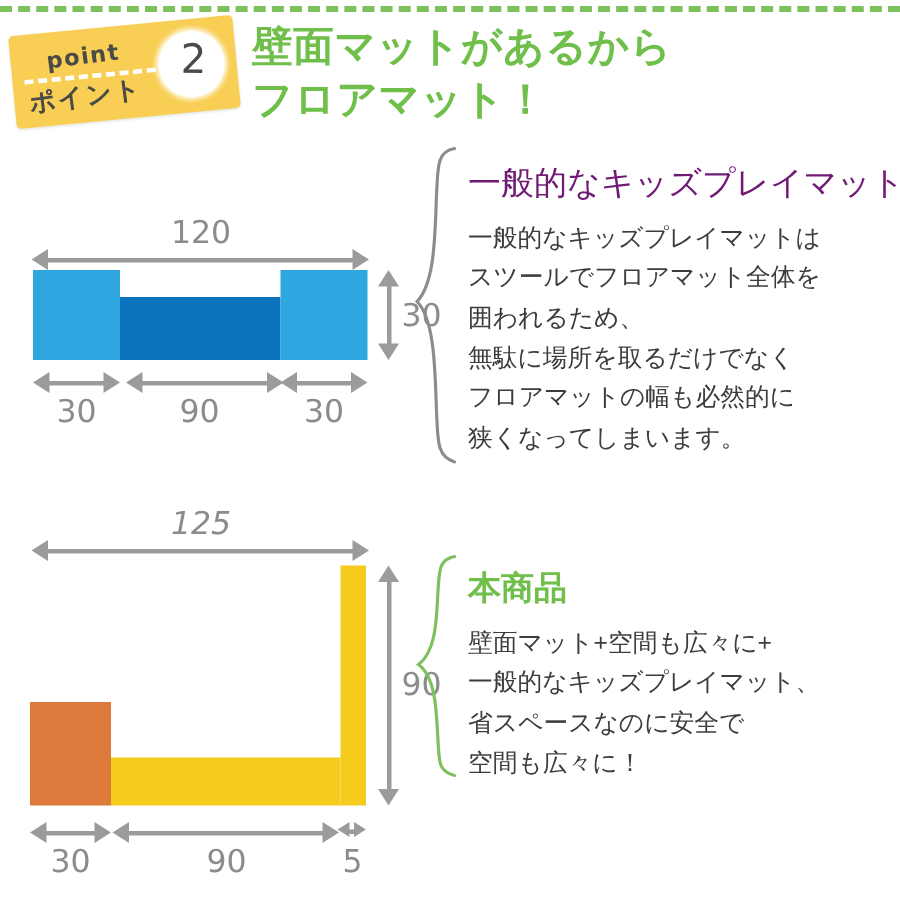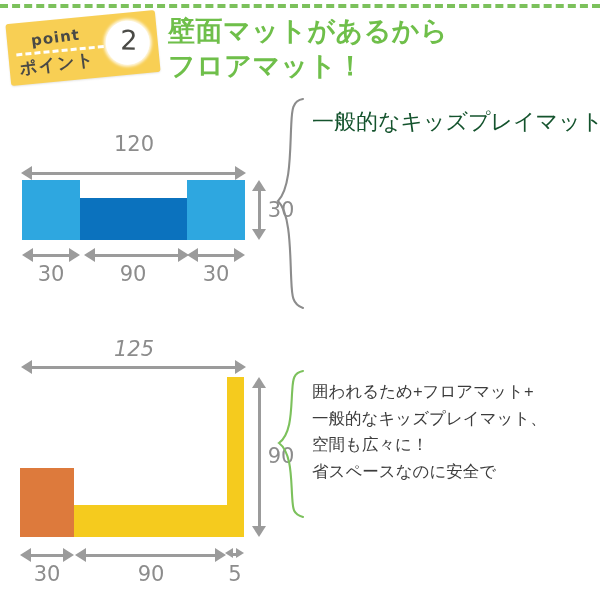--- a/index.html
+++ b/index.html
@@ -84,21 +84,21 @@
 
   
   .brace{position:absolute;}
 
   
   .callout{position:absolute;}
   .callout .c-title{
     font-size:22px;font-weight:400;line-height:1.3;
     margin-bottom:9px;white-space:nowrap;
   }
-  .callout.gray .c-title{color:#14532d;}
+  .callout.gray .c-title{color:#701a75;}
   .callout.green .c-title{color:#6fbf4a;font-weight:700;}
   .callout .c-body{
     font-size:16.5px;line-height:1.62;color:#3c3c3c;
   }
   .callout .c-body div{white-space:nowrap;}
 </style>
 </head>
 <body>
 
 <div id="stage">
@@ -115,21 +115,21 @@
     </div>
   </div>
 
   <div class="heading">
     <div>壁面マットがあるから</div>
     <div>フロアマット！</div>
   </div>
 
   <div class="diagram" style="left:0;top:135;width:290px;height:160px;">
 
-    <div class="dim-label" style="left:104px;top:132px;width:60px;text-align:center;">120</div>
+    <div class="dim-label" style="left:104px;top:143px;width:60px;text-align:center;">120</div>
     <div class="dim-line dim-h" style="left:30px;top:172px;width:208px;"></div>
     <div class="arrow arrow-l" style="left:21px;top:166px;"></div>
     <div class="arrow arrow-r" style="left:235px;top:166px;"></div>
 
     <div class="shape" style="left:22px;top:180px;width:58px;height:60px;background:#2ea7e0;"></div>
     <div class="shape" style="left:80px;top:198px;width:107px;height:42px;background:#0b72be;"></div>
     <div class="shape" style="left:187px;top:180px;width:58px;height:60px;background:#2ea7e0;"></div>
 
     <div class="arrow arrow-u" style="left:252px;top:180px;"></div>
     <div class="dim-line dim-v" style="left:257.5px;top:189px;height:42px;"></div>
@@ -151,20 +151,28 @@
     <div class="arrow arrow-r" style="left:234px;top:248px;"></div>
     <div class="dim-label" style="left:186px;top:262px;width:60px;">30</div>
   </div>
 
   <svg class="brace" style="left:272px;top:96px;" width="34" height="216" viewBox="0 0 34 216">
     <path d="M31 3 C19 5 20 16 19 34 C18 60 18 93 6 105 C18 117 18 152 19 178 C20 198 19 208 31 212" fill="none" stroke="#8c8c8c" stroke-width="2.1" stroke-linecap="round"></path>
   </svg>
 
   <div class="callout gray" style="left:312px;top:108px;width:286px;">
     <div class="c-title">一般的なキッズプレイマット</div>
+    <div class="c-body">
+      <div>一般的なキッズプレイマットは</div>
+      <div>スツールでフロアマット全体を</div>
+      <div>囲われるため、</div>
+      <div>無駄に場所を取るだけでなく</div>
+      <div>フロアマットの幅も必然的に</div>
+      <div>狭くなってしまいます。</div>
+    </div>
   </div>
 
   <div class="diagram" style="left:0;top:0;width:290px;height:600px;">
 
     <div class="dim-label" style="left:104px;top:337px;width:60px;font-style:italic;">125</div>
     <div class="dim-line dim-h" style="left:30px;top:366px;width:208px;"></div>
     <div class="arrow arrow-l" style="left:21px;top:360px;"></div>
     <div class="arrow arrow-r" style="left:235px;top:360px;"></div>
 
     <div class="shape" style="left:227px;top:377px;width:17px;height:160px;background:#f5cb1e;"></div>
@@ -190,21 +198,22 @@
     <div class="arrow arrow-sm arrow-l" style="left:225px;top:548px;"></div>
     <div class="arrow arrow-sm arrow-r" style="left:236px;top:548px;"></div>
     <div class="dim-label" style="left:205px;top:562px;width:60px;">5</div>
   </div>
 
   <svg class="brace" style="left:274px;top:368px;" width="32" height="152" viewBox="0 0 32 152">
     <path d="M29 3 C18 5 19 14 18 26 C17 44 17 66 5 75 C17 84 17 108 18 126 C19 140 18 146 29 149" fill="none" stroke="#7cc15c" stroke-width="2.1" stroke-linecap="round"></path>
   </svg>
 
   <div class="callout green" style="left:312px;top:378px;width:286px;">
+    <div class="c-title">本商品</div>
     <div class="c-body">
-      <div>囲われるため+フロアマット+</div>
+      <div>壁面マット+空間も広々に+</div>
       <div>一般的なキッズプレイマット、</div>
+      <div>省スペースなのに安全で</div>
       <div>空間も広々に！</div>
-      <div>省スペースなのに安全で</div>
     </div>
   </div>
 
 </div>
 
 </body></html>

